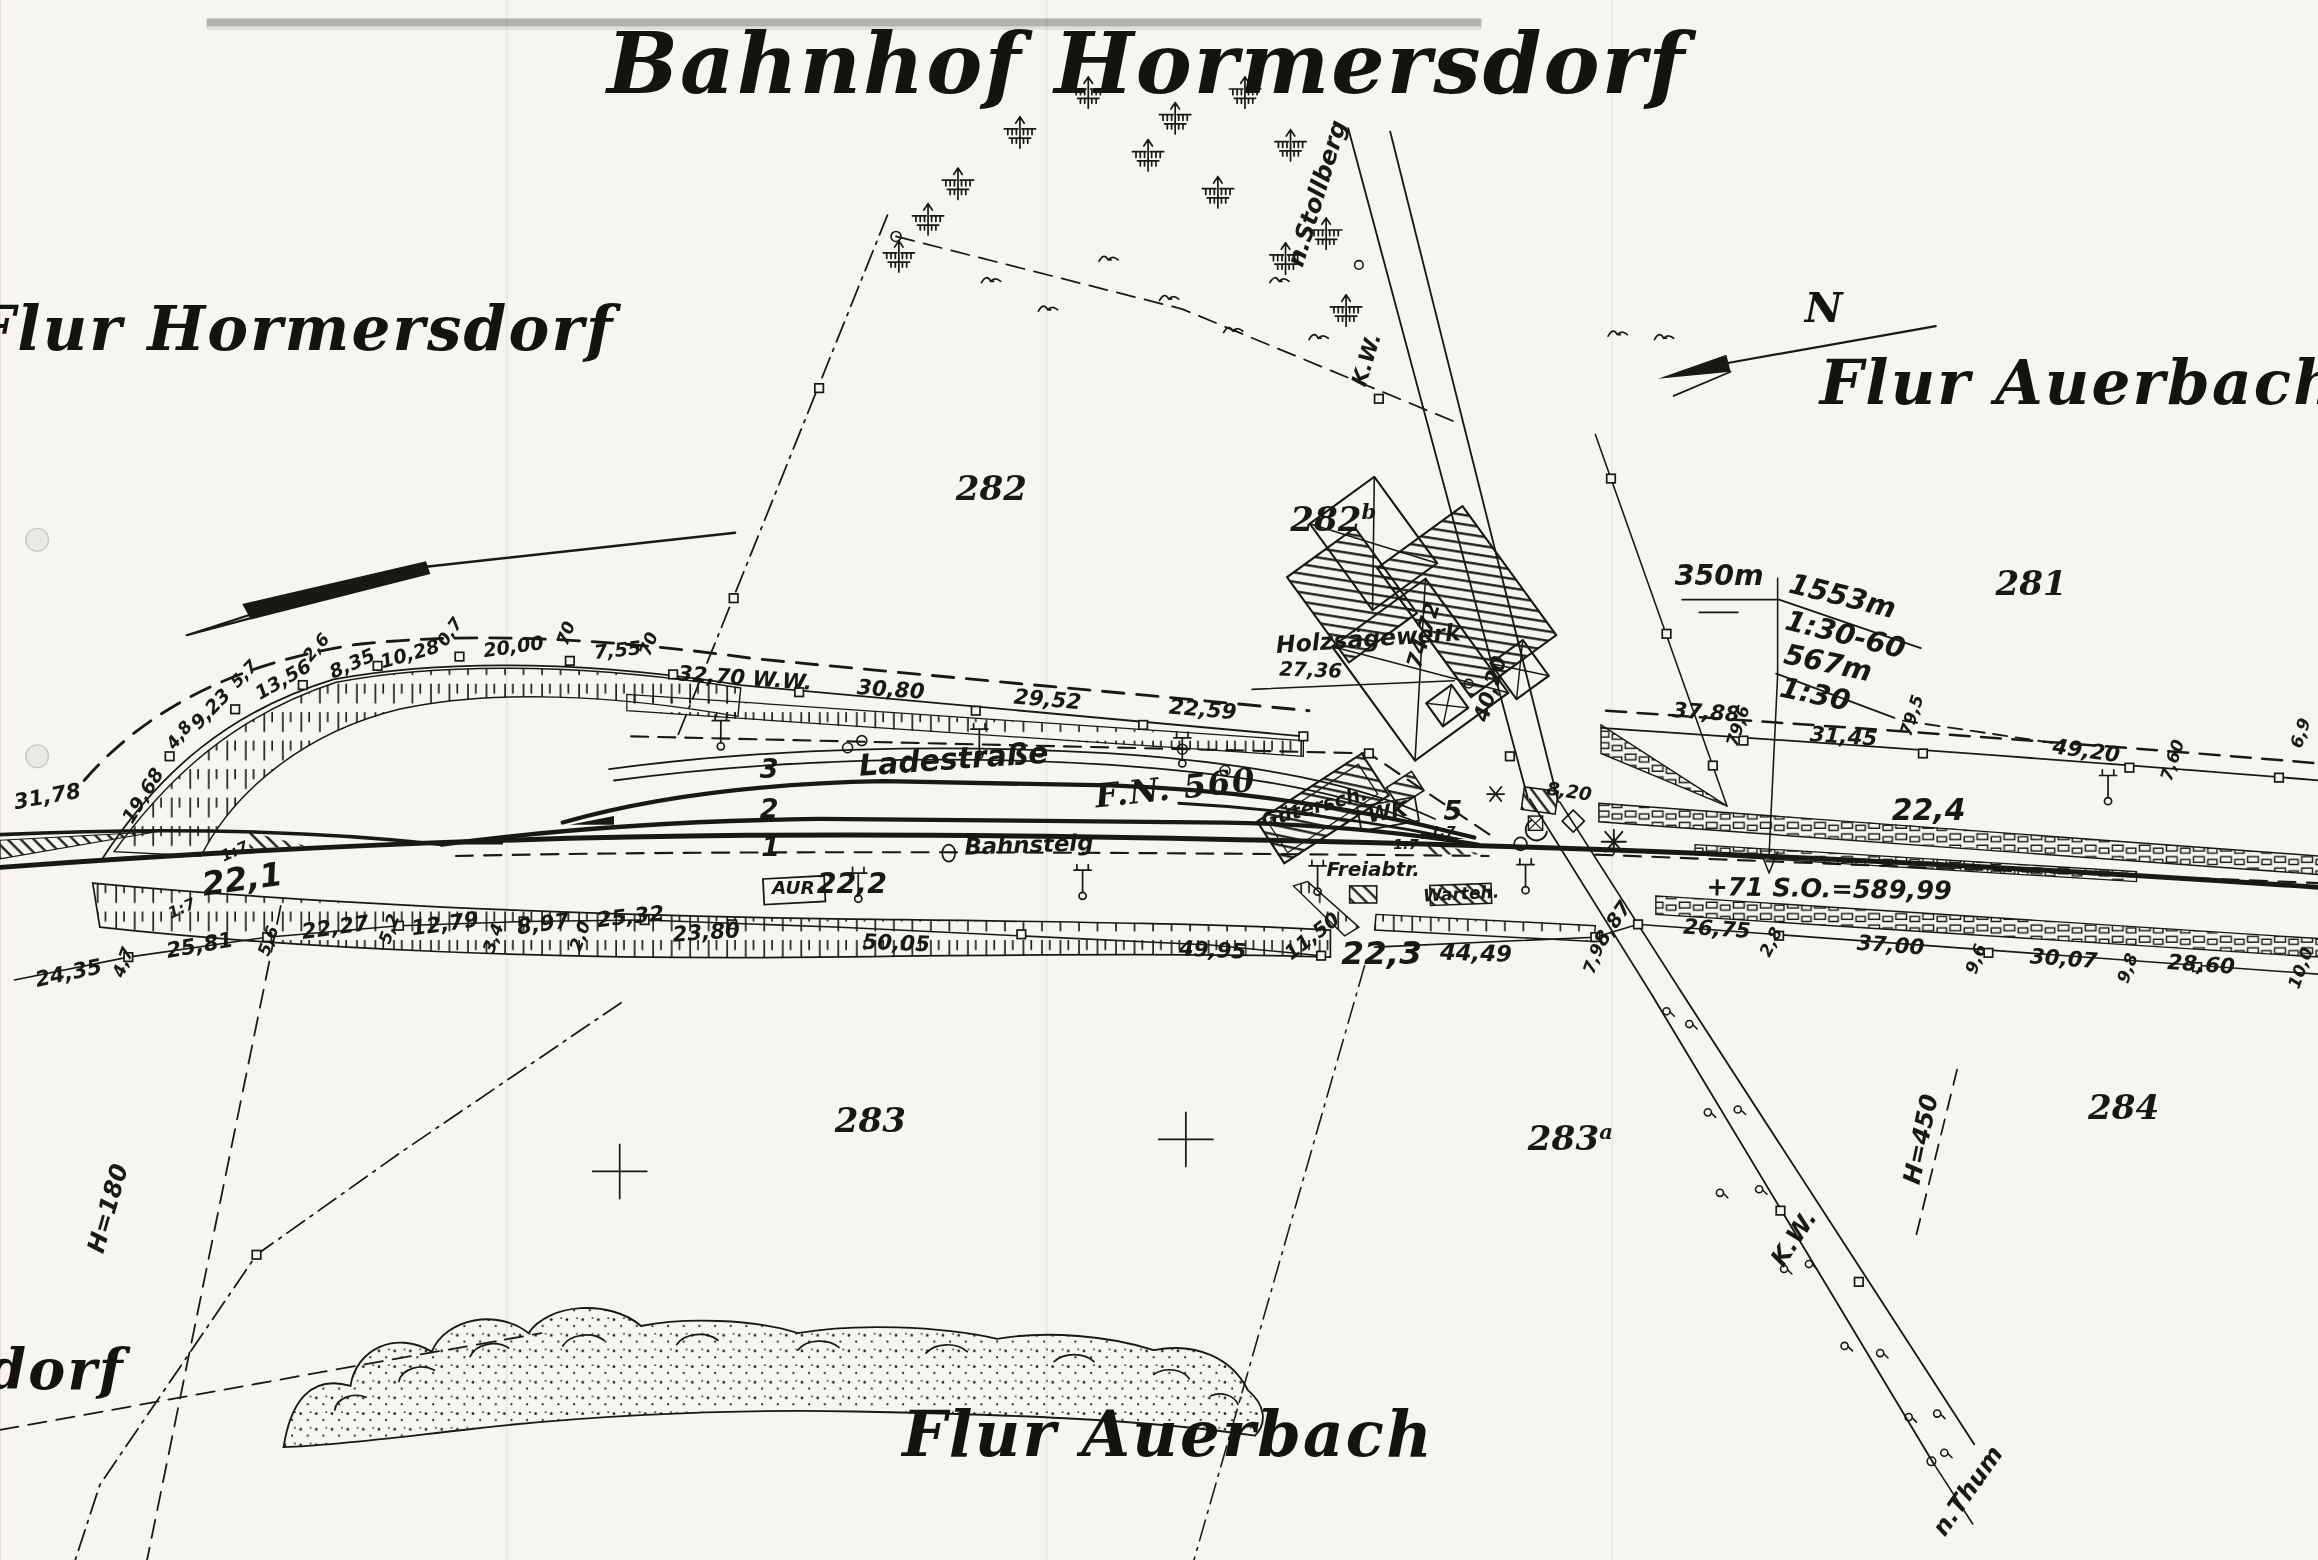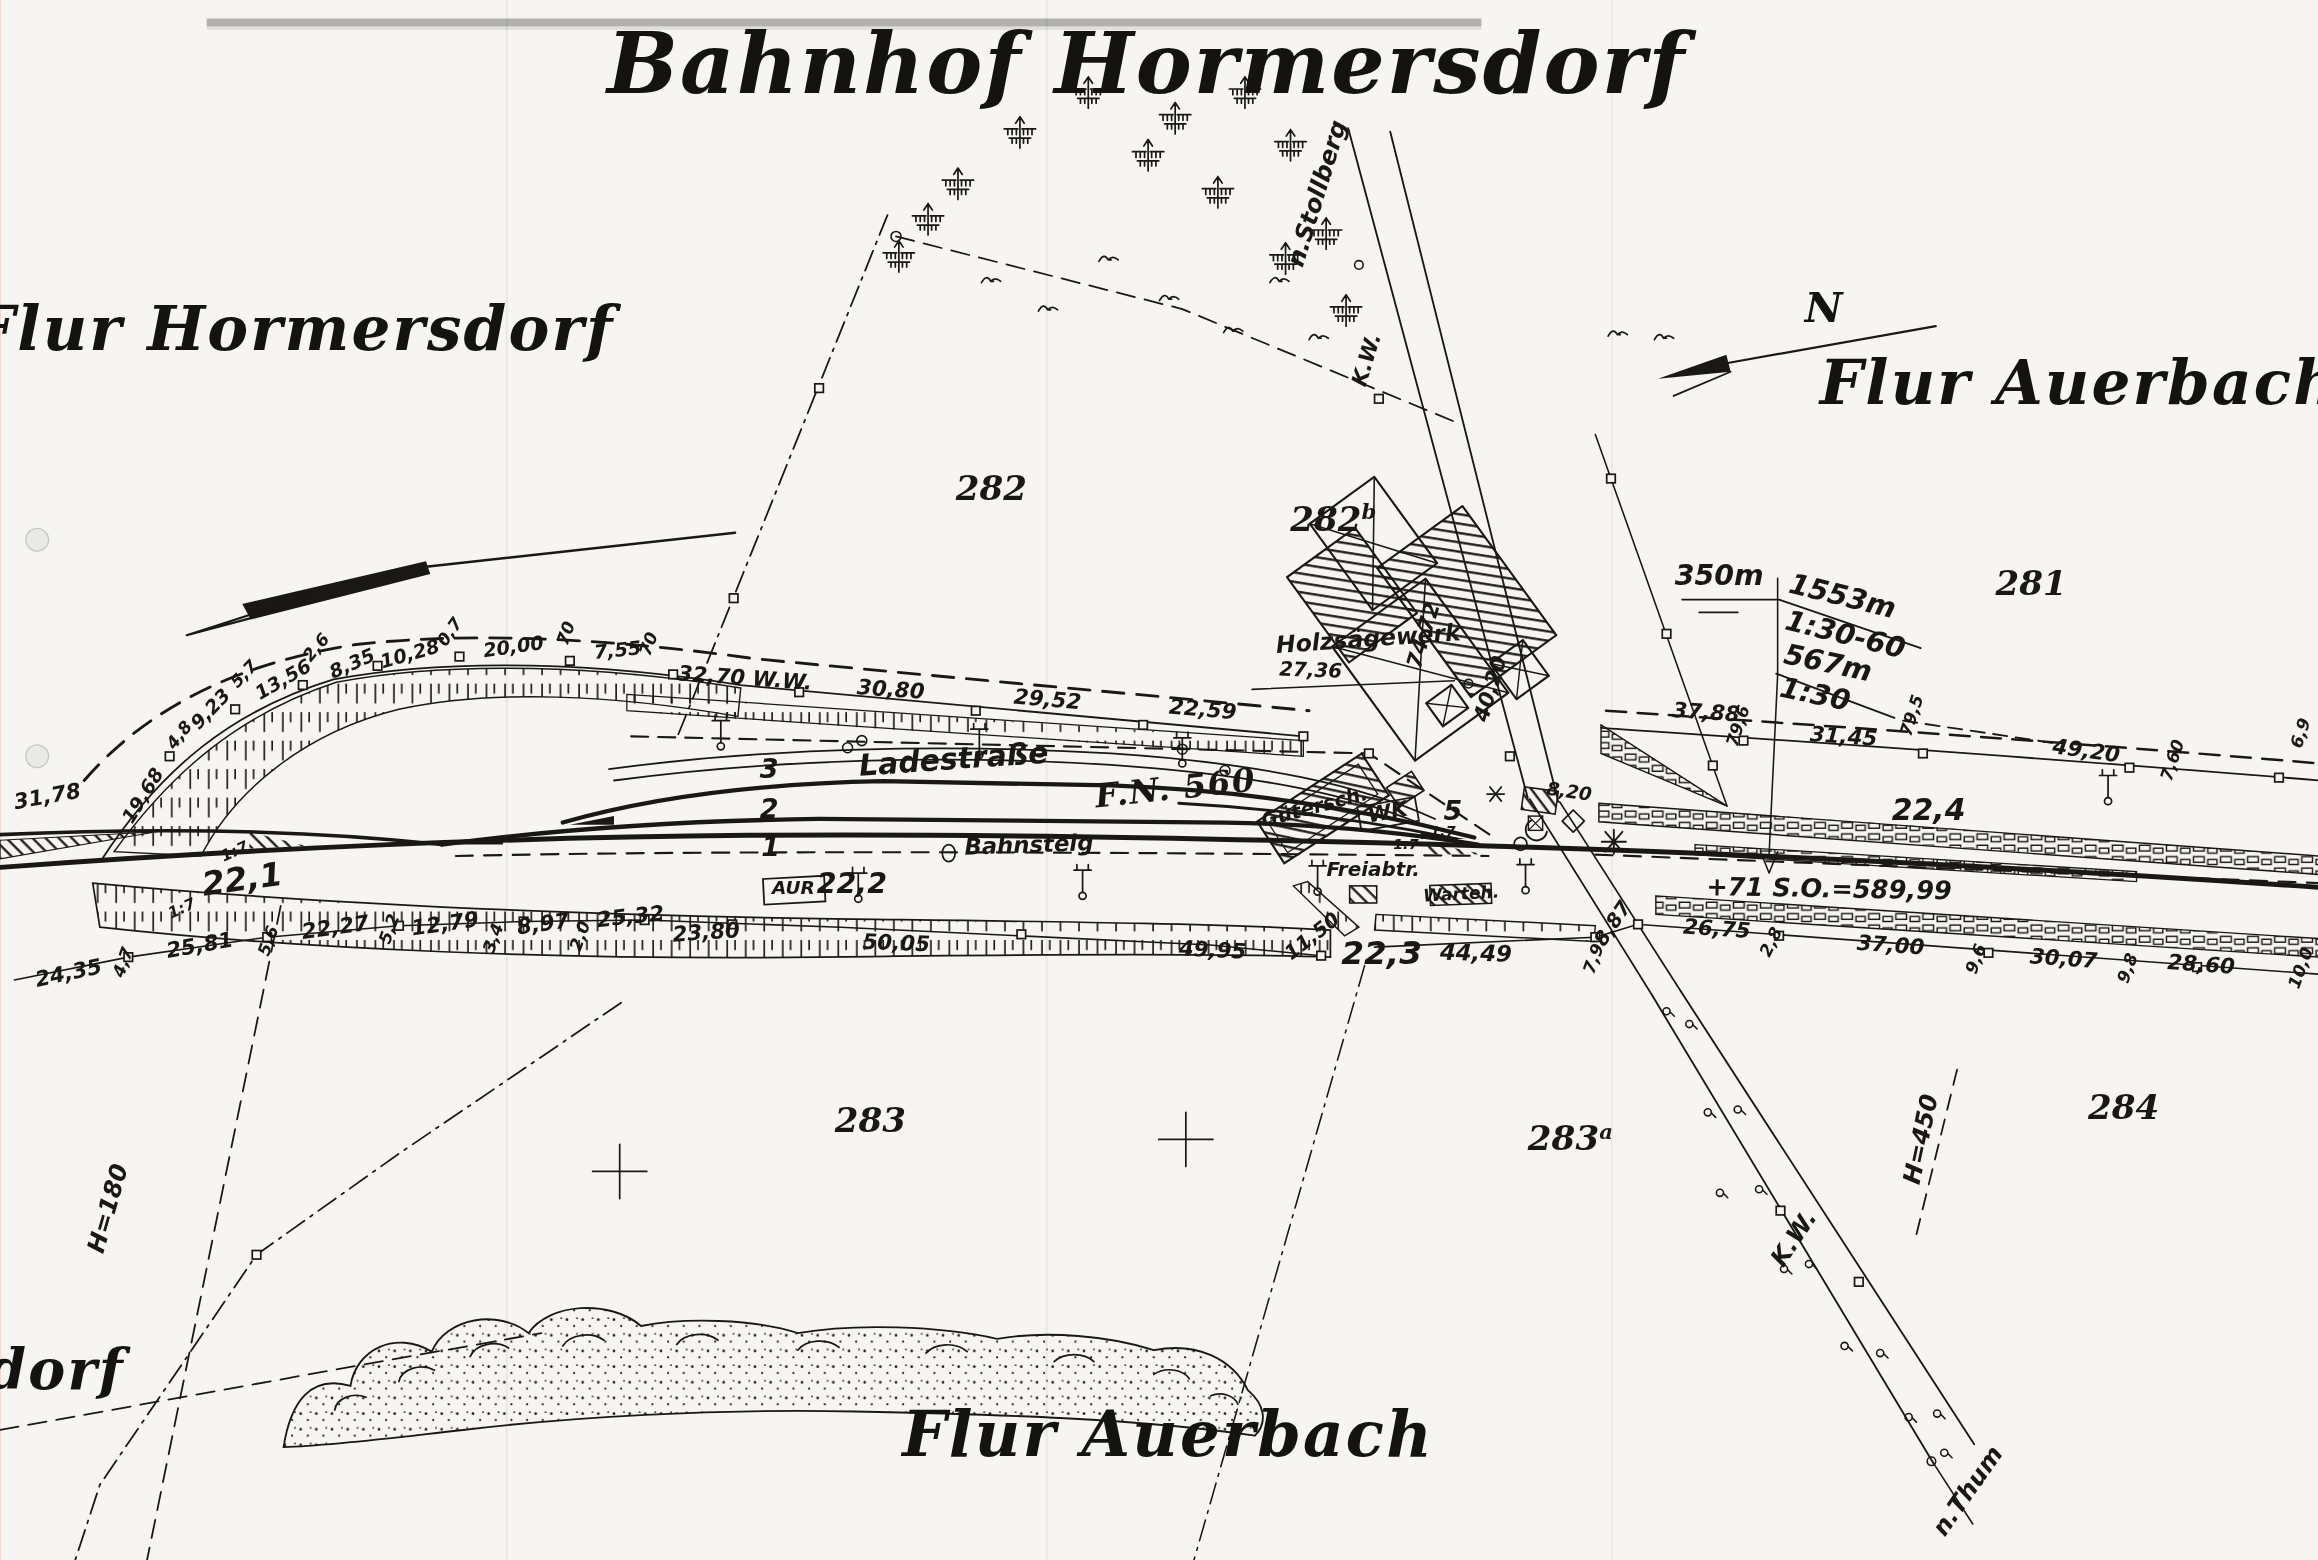--- a/index.html
+++ b/index.html
@@ -1,16 +1,16 @@
 <!DOCTYPE html>
 <html style="font-size:11.4px"><head>
 <meta charset="utf-8">
 <style>
   html,body{margin:0;padding:0;background:#e8e7e2;}
-  #stage{position:relative;width:2319px;height:1561px;background:#c2410c;overflow:hidden;
+  #stage{position:relative;width:2319px;height:1561px;background:#d946ef;overflow:hidden;
          font-family:"DejaVu Serif",serif;}
   svg{display:block}
   .ink{stroke:#1a1814;fill:none;stroke-linecap:round;stroke-linejoin:round}
   .t-hand{font-family:"DejaVu Sans",sans-serif;font-style:italic;font-weight:600;fill:#1a1814}
   .t-parcel{font-family:"DejaVu Serif",serif;font-style:italic;font-weight:700;fill:#1a1814}
   .t-fancy{font-family:"DejaVu Serif",serif;font-style:italic;font-weight:700;fill:#1a1814;letter-spacing:2px}
   .t-script{font-family:"DejaVu Serif",serif;font-style:italic;font-weight:700;fill:#141310;letter-spacing:3px}
 </style>
 </head>
 <body>

